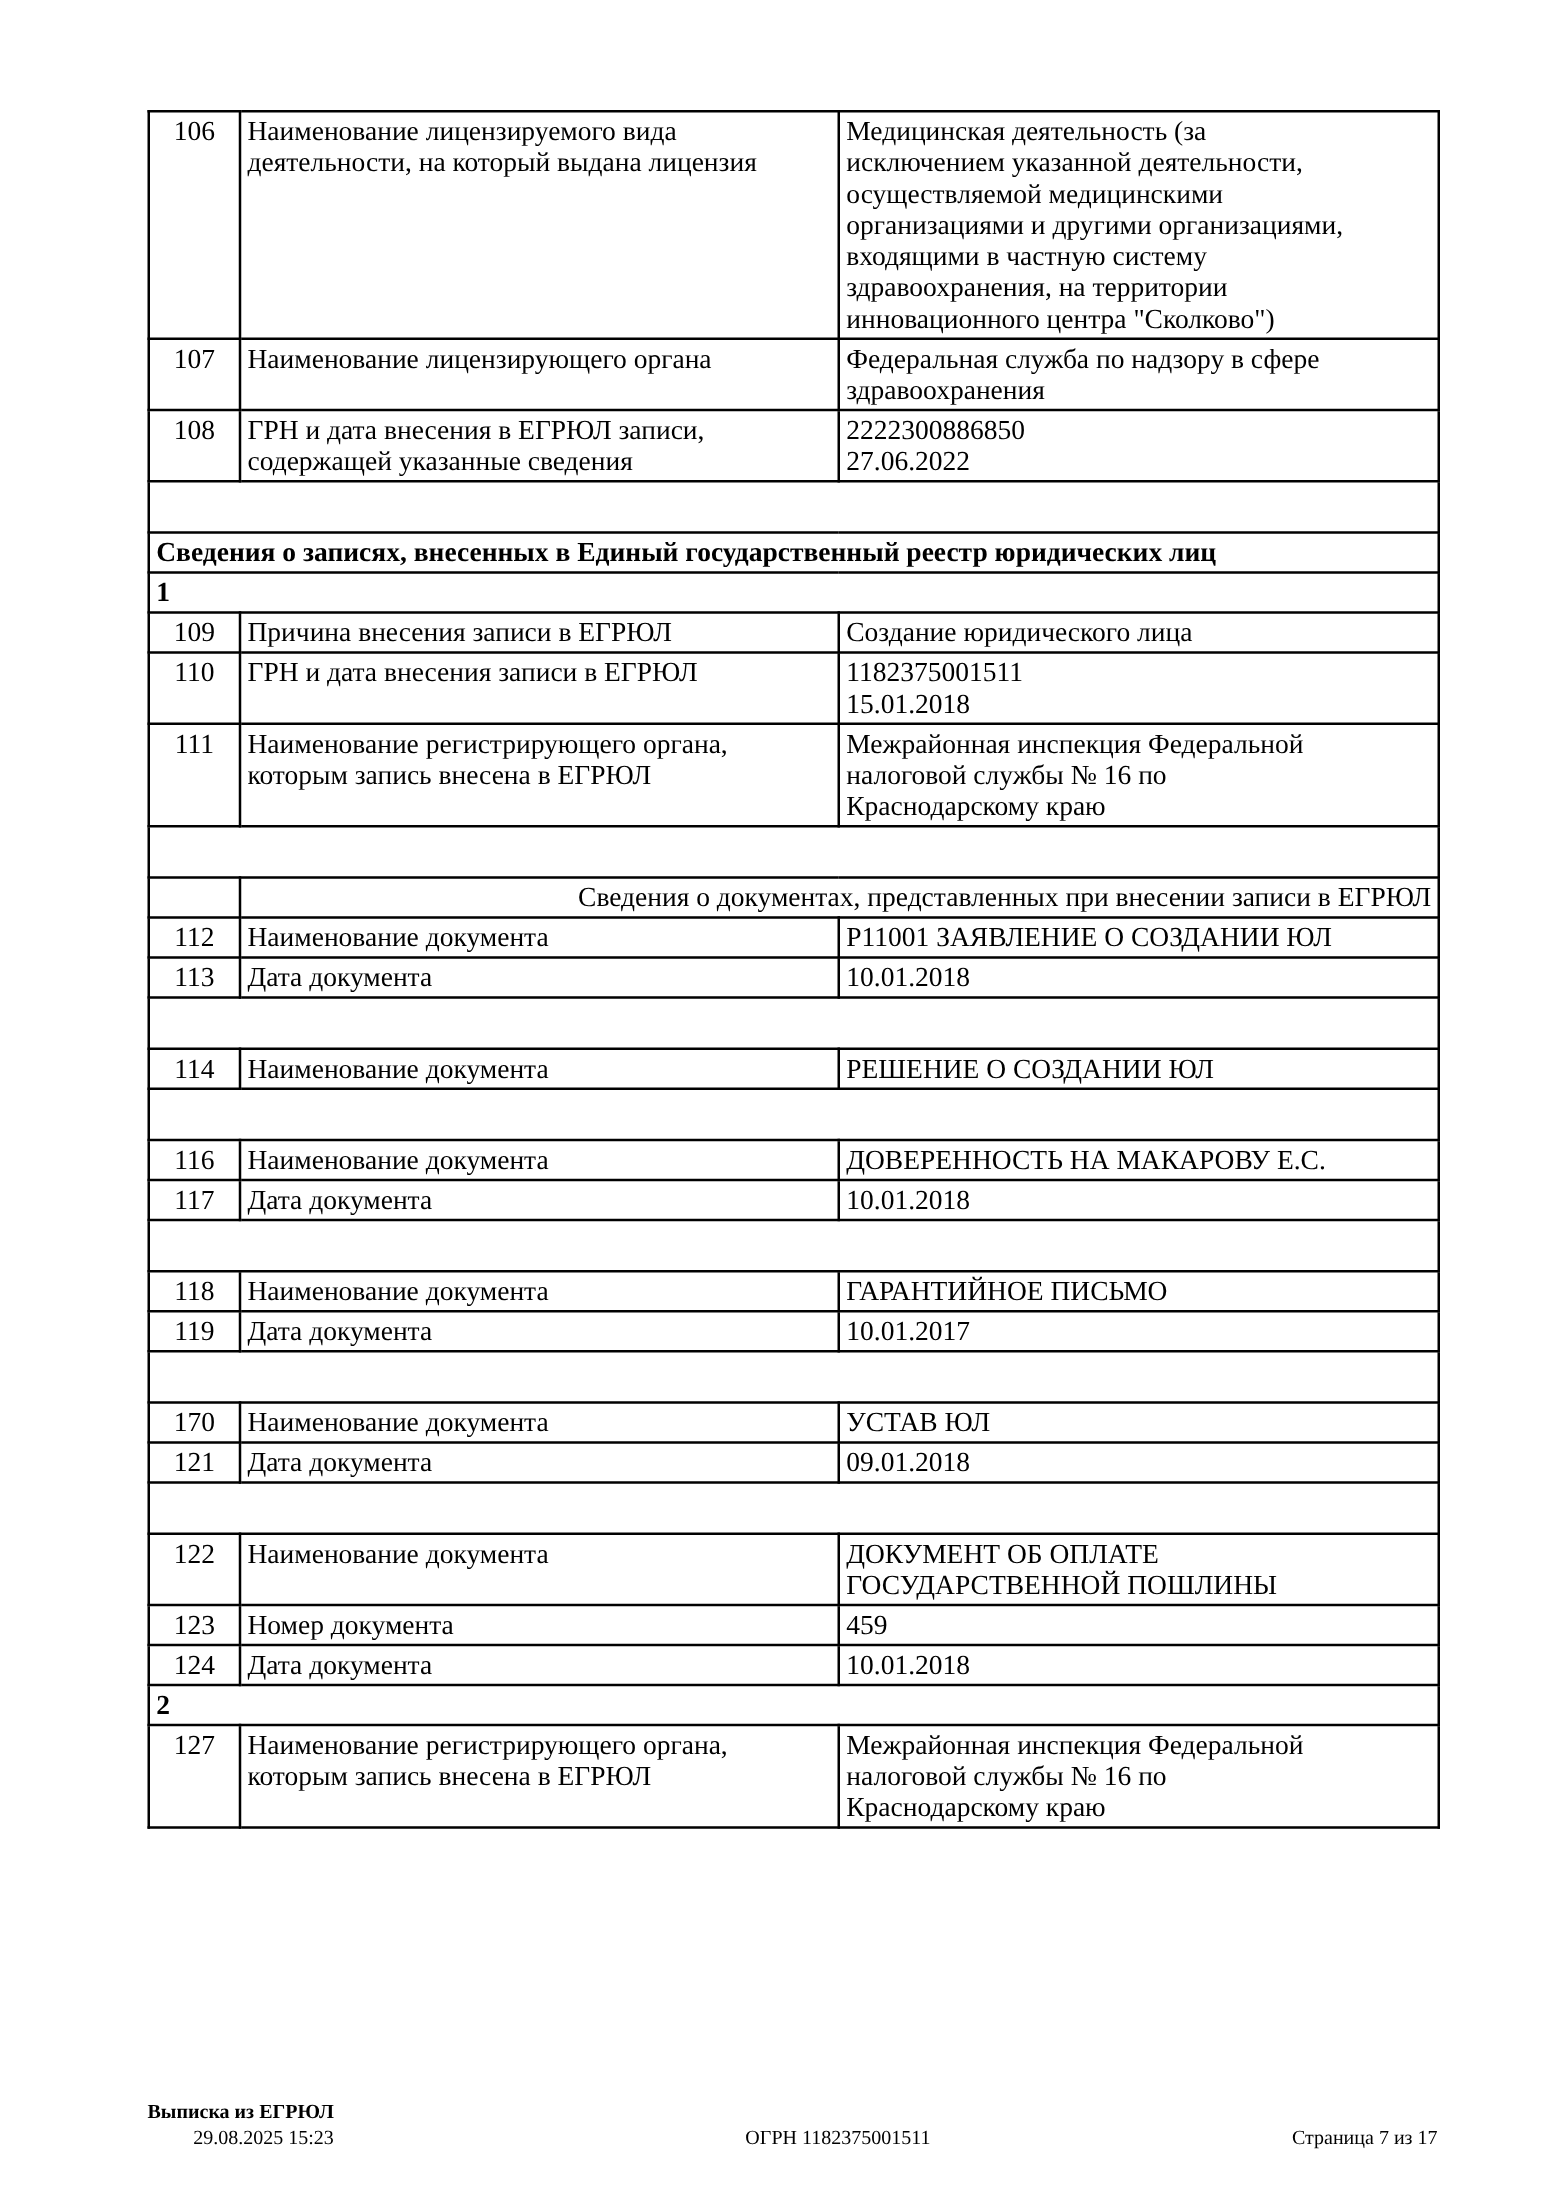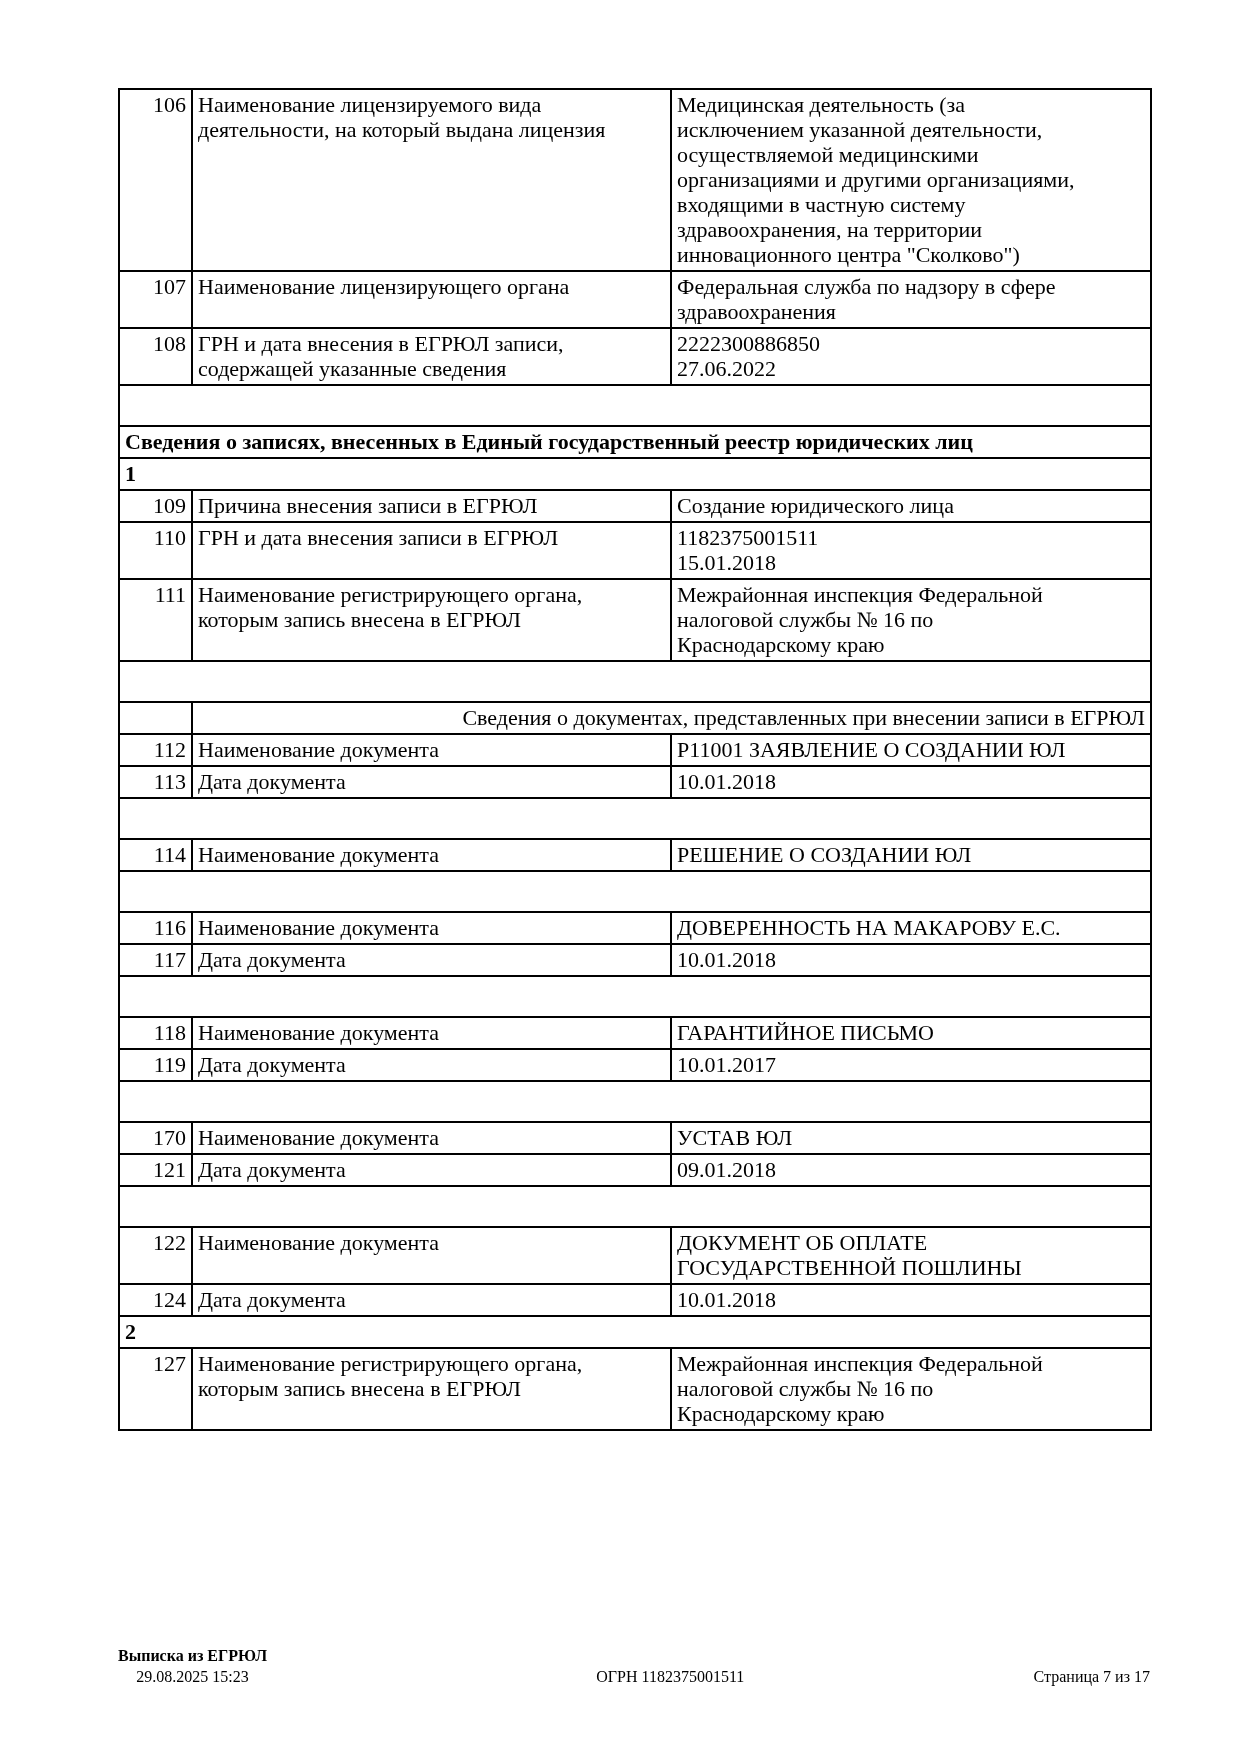--- a/index.html
+++ b/index.html
@@ -26,21 +26,21 @@
   table.egrul td {
     border: 2px solid #000000;
     font-size: 22px;
     line-height: 25px;
     vertical-align: top;
     padding: 2px 5px 3px 5px;
     white-space: pre-line;
     overflow-wrap: break-word;
   }
   td.num {
-    text-align: right;
+    text-align: center;
     white-space: nowrap;
     padding-left: 2px;
     padding-right: 2px;
   }
   td.spacer {
     height: 34px;
     padding: 0;
   }
   td.section {
     text-align: left;
@@ -57,21 +57,21 @@
     width: 1032px;
     display: flex;
     justify-content: space-between;
     align-items: flex-end;
     font-size: 16px;
     line-height: 21px;
   }
   .footer .doc-type {
     font-weight: bold;
   }
-  .footer .left-block { text-align: center; }
+  .footer .left-block { text-align: right; margin-top: 34px; }
   .footer .center-block { text-align: center; margin-left: 40px; }
   .footer .right-block { text-align: right; }
 </style>
 </head>
 <body>
 
 <table class="egrul">
   <colgroup>
     <col style="width:73px">
     <col style="width:479px">
@@ -198,20 +198,25 @@
       <tr>
         <td class="spacer" colspan="3"></td>
       </tr>
       <tr>
         <td class="num">122</td>
         <td class="label">Наименование документа</td>
         <td class="value">ДОКУМЕНТ ОБ ОПЛАТЕ
 ГОСУДАРСТВЕННОЙ ПОШЛИНЫ</td>
       </tr>
       <tr>
+        <td class="num">123</td>
+        <td class="label">Номер документа</td>
+        <td class="value">459</td>
+      </tr>
+      <tr>
         <td class="num">124</td>
         <td class="label">Дата документа</td>
         <td class="value">10.01.2018</td>
       </tr>
       <tr>
         <td class="section" colspan="3">2</td>
       </tr>
       <tr>
         <td class="num">127</td>
         <td class="label">Наименование регистрирующего органа,

